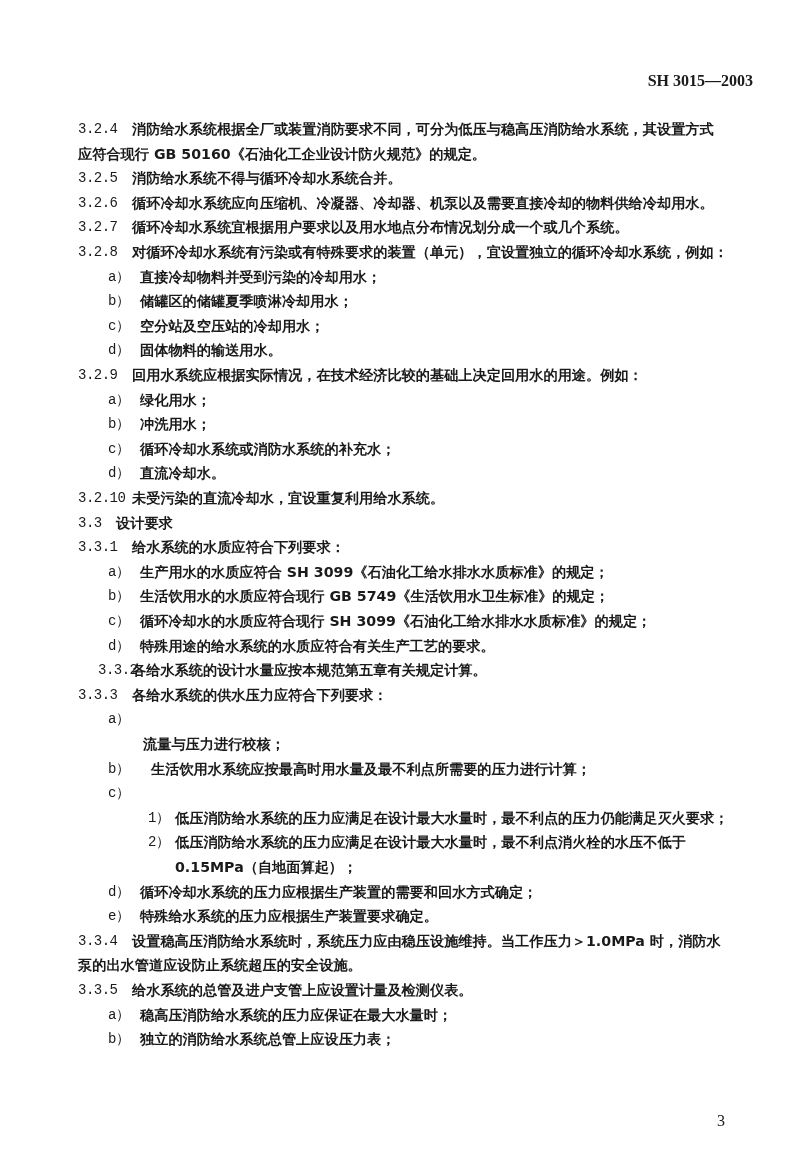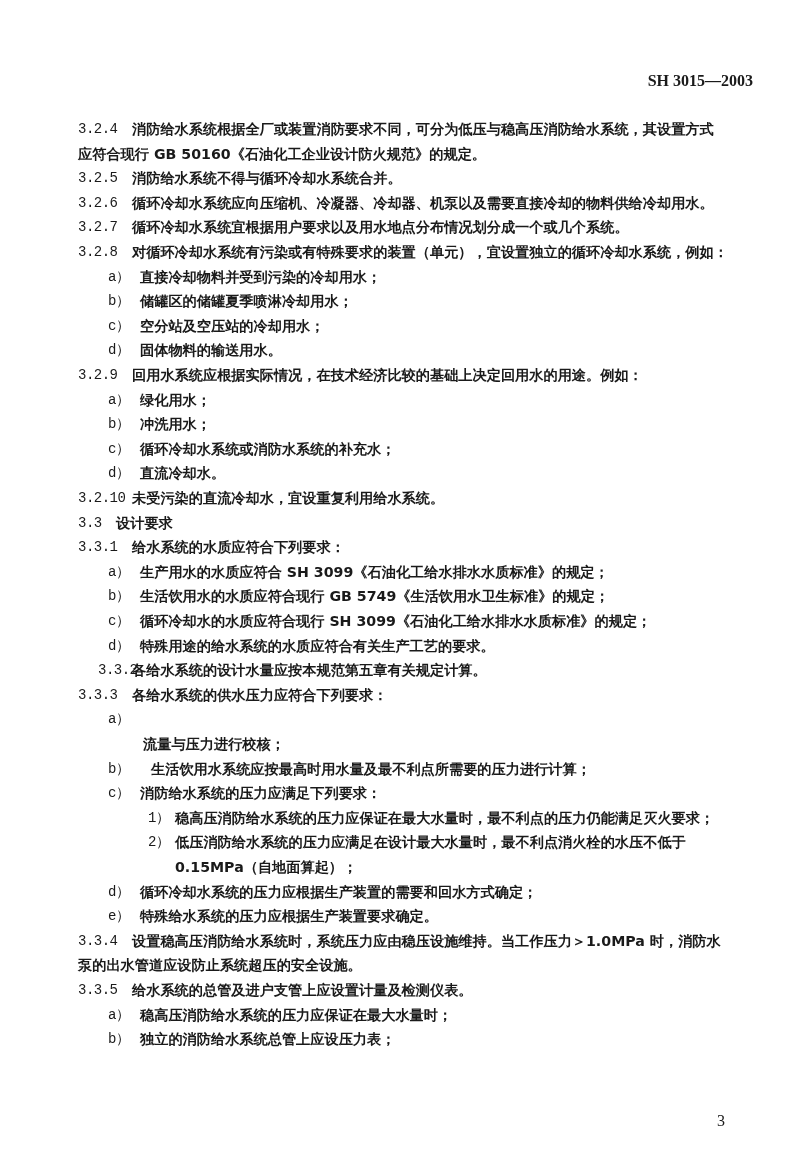--- a/index.html
+++ b/index.html
@@ -133,25 +133,24 @@
     </div>
     <div class="line" style="top: 615px; width: 800px;">
       <span class="txt" style="left: 143px;">流量与压力进行校核；</span>
     </div>
     <div class="line" style="top: 639.6px; width: 800px;">
       <span class="num" style="left: 108px;">b）</span>
       <span class="txt" style="left: 151px;">生活饮用水系统应按最高时用水量及最不利点所需要的压力进行计算；</span>
     </div>
     <div class="line" style="top: 664.2px; width: 800px;">
       <span class="num" style="left: 108px;">c）</span>
-      <span class="txt" style="left: 140px;">消防给水系统的压力应满足下列要求：</span>
     </div>
     <div class="line" style="top: 688.8px; width: 800px;">
       <span class="num" style="left: 148px;">1）</span>
-      <span class="txt" style="left: 175px;">稳高压消防给水系统的压力应保证在最大水量时，最不利点的压力仍能满足灭火要求；</span>
+      <span class="txt" style="left: 175px;">低压消防给水系统的压力应满足在设计最大水量时，最不利点的压力仍能满足灭火要求；</span>
     </div>
     <div class="line" style="top: 713.4px; width: 800px;">
       <span class="num" style="left: 148px;">2）</span>
       <span class="txt" style="left: 175px;">低压消防给水系统的压力应满足在设计最大水量时，最不利点消火栓的水压不低于</span>
     </div>
     <div class="line" style="top: 738px; width: 800px;">
       <span class="txt" style="left: 175px;">0.15MPa（自地面算起）；</span>
     </div>
     <div class="line" style="top: 762.6px; width: 800px;">
       <span class="num" style="left: 108px;">d）</span>

